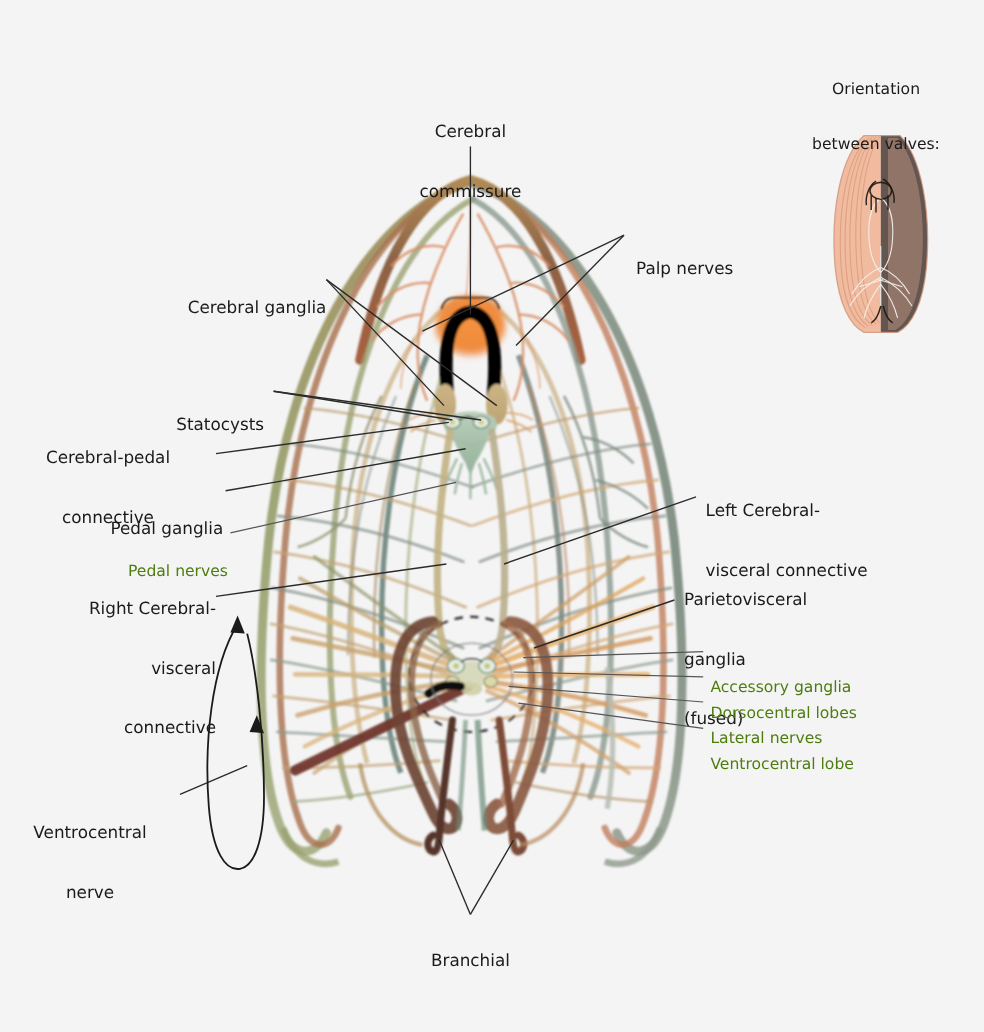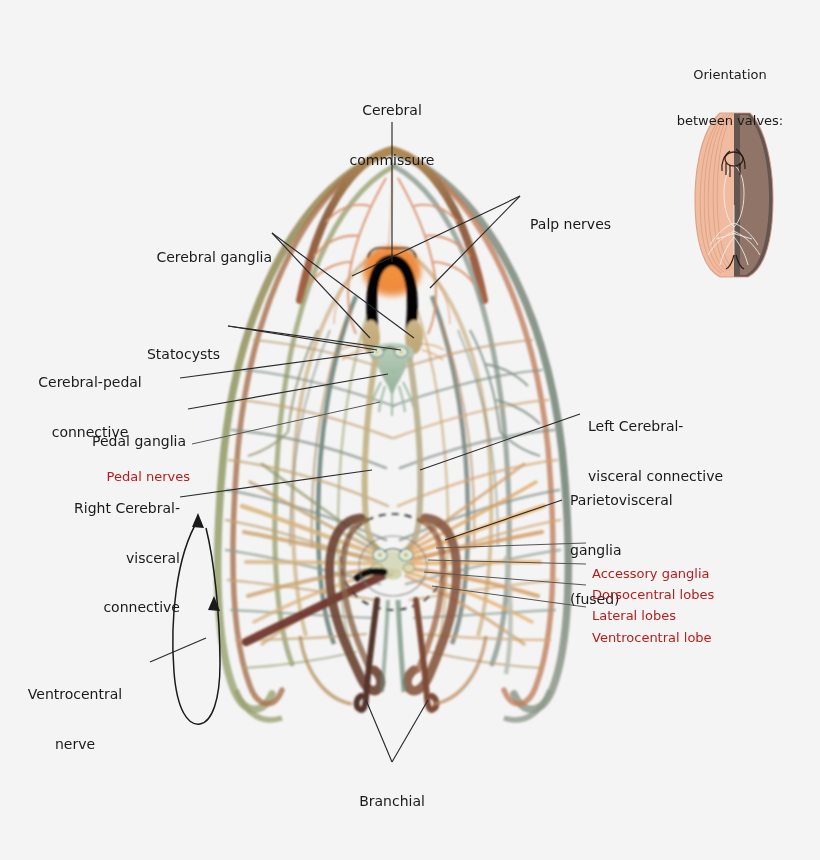--- a/index.html
+++ b/index.html
@@ -8,21 +8,21 @@
     background:#f4f4f4;
     font-family:"DejaVu Sans","Liberation Sans",sans-serif;
     color:#1a1a1a;
     position:relative;
     overflow:hidden;
   }
   #stage{position:absolute;left:0;top:0;width:820px;height:860px;}
   svg.layer{position:absolute;left:0;top:0;width:820px;height:860px;}
   .lbl{position:absolute;white-space:pre;line-height:1.18;}
   .lbl-main{font-size:14px;color:#1a1a1a;}
-  .lbl-small{font-size:13px;color:#b91c1c;}
+  .lbl-small{font-size:13px;color:#4d7c0f;}
   .lbl-title{font-size:13px;color:#1a1a1a;text-align:center;}
   .c{text-align:center;}
   .r{text-align:right;}
   .l{text-align:left;}
 </style>
 </head>
 <body>
 
 <div id="stage">
 
@@ -416,19 +416,19 @@
     <div>(fused)</div>
   </div>
 
   <div class="lbl lbl-small l" style="left:592px;top:535px;width:210px;">
     <div>Accessory ganglia</div>
   </div>
   <div class="lbl lbl-small l" style="left:592px;top:556px;width:210px;">
     <div>Dorsocentral lobes</div>
   </div>
   <div class="lbl lbl-small l" style="left:592px;top:577px;width:210px;">
-    <div>Lateral lobes</div>
+    <div>Lateral nerves</div>
   </div>
   <div class="lbl lbl-small l" style="left:592px;top:599px;width:210px;">
     <div>Ventrocentral lobe</div>
   </div>
 
 </div>
 
 </body></html>

